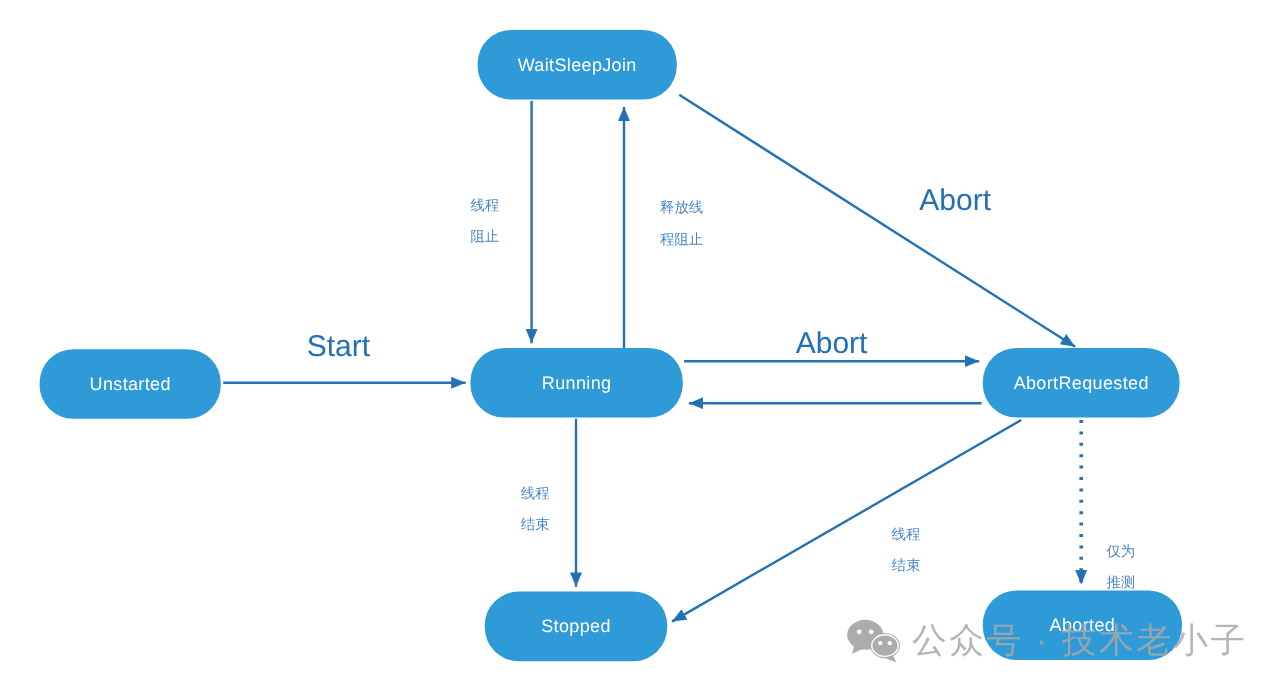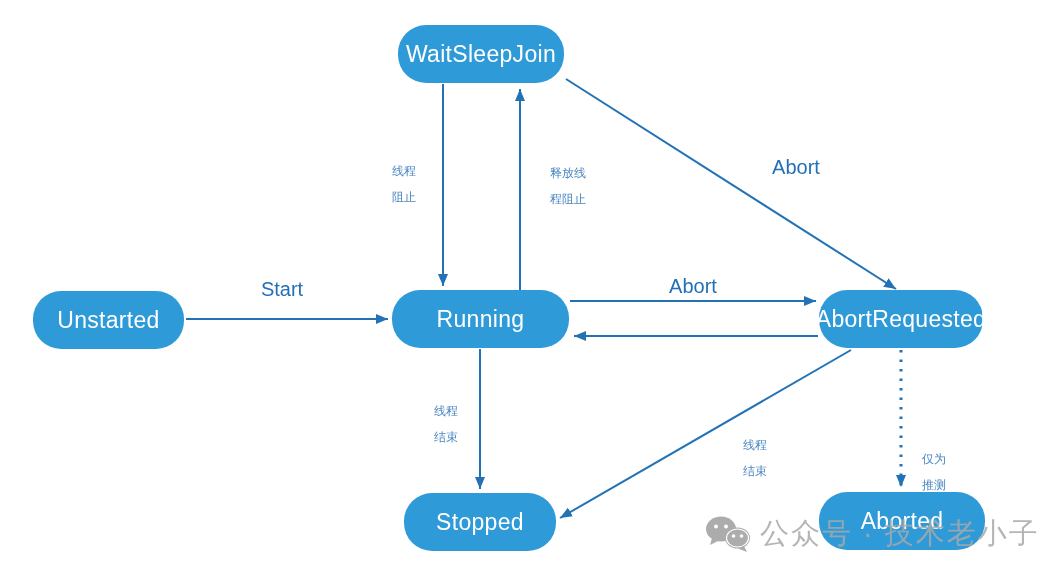--- a/index.html
+++ b/index.html
@@ -10,30 +10,30 @@
     overflow:hidden;
     font-family:"Liberation Sans","DejaVu Sans",sans-serif;
   }
   .edges-layer{position:absolute;left:0;top:0;width:1052px;height:580px;}
   .node{
     position:absolute;
     background:#2f9ad8;
     color:#ffffff;
     border-radius:28px;
     display:flex;align-items:center;justify-content:center;
-    font-size:23px;
+    font-size:15px;
     letter-spacing:0.3px;
     z-index:2;
   }
   .edge-label{
     position:absolute;
     transform:translate(-50%,-50%);
     white-space:pre-line;
     text-align:left;
-    font-size:20px;
+    font-size:25px;
     line-height:26px;
     color:#2270b5;
     z-index:3;
   }
   .edge-label.cjk{
     font-size:12px;
     color:#4a86c2;
     text-align:left;
   }
   .edge-label.latin{text-align:center;}

